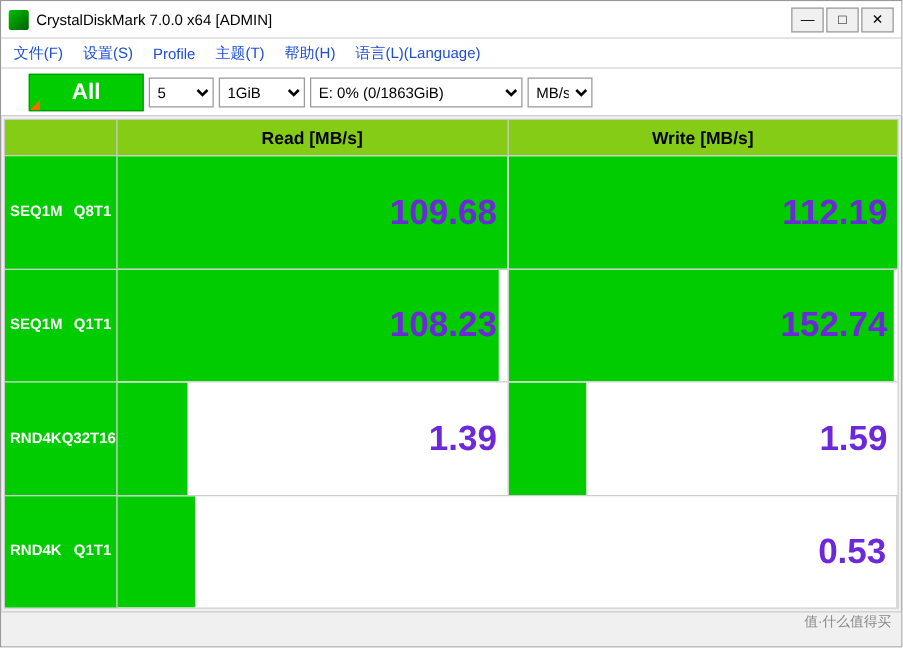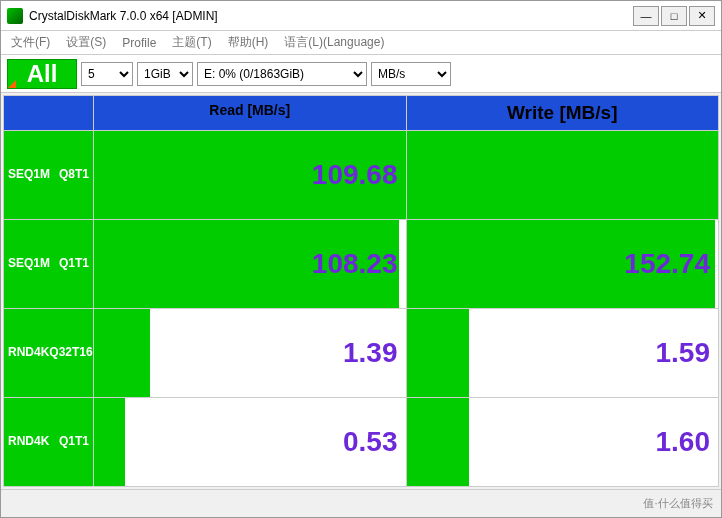--- a/index.html
+++ b/index.html
@@ -71,48 +71,49 @@
       padding: 2px 4px;
       border-bottom: 1px solid #ccc;
       height: 24px;
       gap: 4px;
     }
 
     .menu-item {
       padding: 2px 6px;
       cursor: pointer;
       font-size: 12px;
-      color: #737373;
+      color: #1d4ed8;
       white-space: nowrap;
     }
 
     .toolbar {
       background: white;
       display: flex;
       align-items: center;
       padding: 4px 6px;
       border-bottom: 1px solid #ccc;
       height: 38px;
       gap: 4px;
     }
 
     .all-btn {
       background: #00cc00;
       color: white;
-      font-size: 24px;
-      font-weight: bold;
-      width: 70px;
+      font-size: 18px;
+      font-weight: bold;
+      width: 92px;
       height: 30px;
       border: 1px solid #009900;
       cursor: pointer;
       position: relative;
       display: flex;
       align-items: center;
       justify-content: center;
       flex-shrink: 0;
+      margin-left: 16px;
     }
 
     .all-btn::after {
       content: '';
       position: absolute;
       bottom: 0;
       left: 0;
       width: 0;
       height: 0;
       border-style: solid;
@@ -123,36 +124,36 @@
     .toolbar-select {
       height: 24px;
       border: 1px solid #999;
       background: white;
       font-size: 12px;
       cursor: pointer;
       padding: 0 2px;
     }
 
     .select-5 { width: 52px; }
-    .select-size { width: 56px; }
+    .select-size { width: 69px; }
     .select-drive { width: 170px; }
-    .select-unit { width: 80px; }
+    .select-unit { width: 52px; }
 
     .content {
       flex: 1;
       background: white;
       display: flex;
       flex-direction: column;
       border: 1px solid #ccc;
       margin: 2px;
     }
 
     .header-row {
       display: flex;
-      background: #1d4ed8;
+      background: #84cc16;
       border-bottom: 1px solid #ccc;
     }
 
     .header-label-col {
       width: 90px;
       flex-shrink: 0;
       border-right: 1px solid #ccc;
     }
 
     .header-read {
@@ -161,21 +162,21 @@
       font-weight: bold;
       font-size: 14px;
       padding: 6px 0;
       border-right: 1px solid #ccc;
     }
 
     .header-write {
       flex: 1;
       text-align: center;
       font-weight: bold;
-      font-size: 19px;
+      font-size: 14px;
       padding: 6px 0;
       border-radius: 10px;
     }
 
     .data-row {
       display: flex;
       border-bottom: 1px solid #ccc;
       flex: 1;
     }
 
@@ -234,21 +235,21 @@
       font-size: 28px;
       font-weight: bold;
       color: #6d28d9;
     }
 
     .bottom-bar {
       height: 28px;
       background: #f0f0f0;
       border-top: 1px solid #ccc;
       display: flex;
-      align-items: center;
+      align-items: flex-start;
       padding: 0 8px;
       font-size: 11px;
       color: #666;
     }
 
     .watermark {
       margin-left: auto;
       font-size: 11px;
       color: #888;
     }
@@ -306,20 +307,21 @@
         <span>SEQ1M</span>
           <br>
         <span>Q8T1</span>
       </div>
       <div class="read-cell">
         <div class="bar" style="width:100%;"></div>
         <span class="cell-value">109.68</span>
       </div>
       <div class="write-cell">
         <div class="bar" style="width:100%;"></div>
+        <span class="cell-value">112.19</span>
       </div>
     </div>
 
     <div class="data-row">
       <div class="row-label">
         <span>SEQ1M</span>
           <br>
         <span>Q1T1</span>
       </div>
       <div class="read-cell">
@@ -351,24 +353,20 @@
     <div class="data-row">
       <div class="row-label">
         <span>RND4K</span>
           <br>
         <span>Q1T1</span>
       </div>
       <div class="read-cell">
         <div class="bar" style="width:10%;"></div>
         <span class="cell-value">0.53</span>
       </div>
-      <div class="write-cell">
-        <div class="bar" style="width:20%;"></div>
-        <span class="cell-value">1.60</span>
-      </div>
     </div>
 
   </div>
 
   <div class="bottom-bar">
     <span class="watermark">值·什么值得买</span>
   </div>
 
 </div>
 

